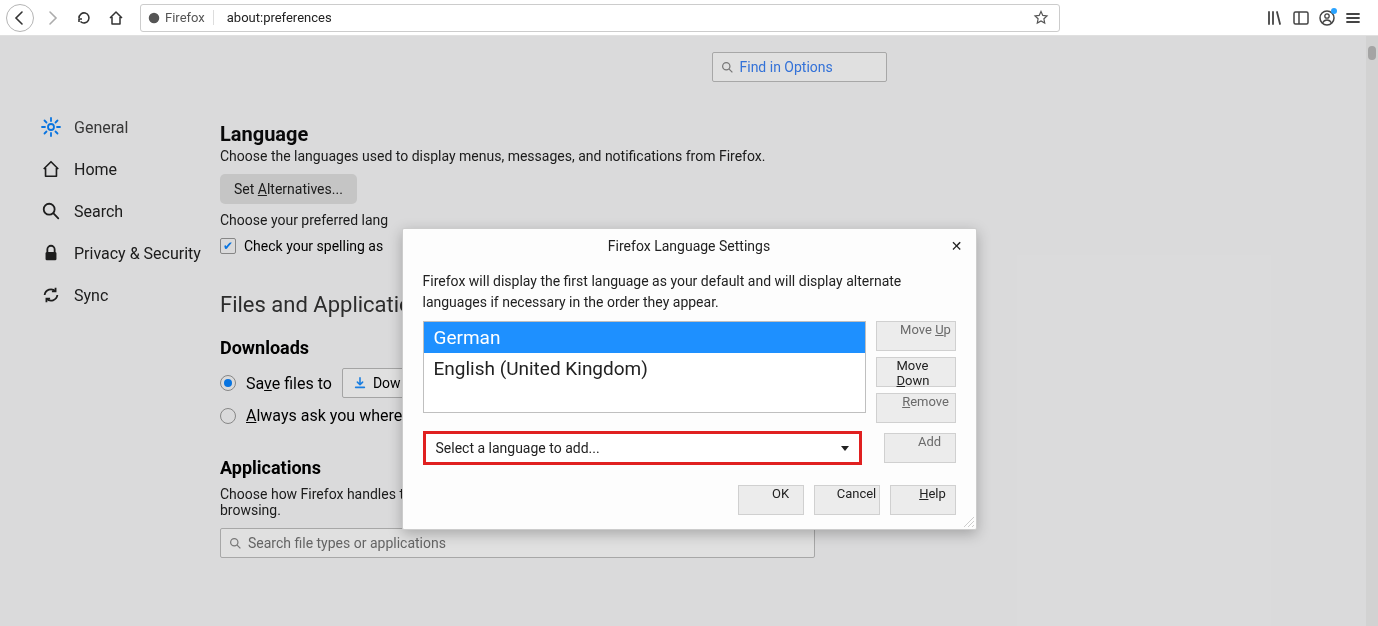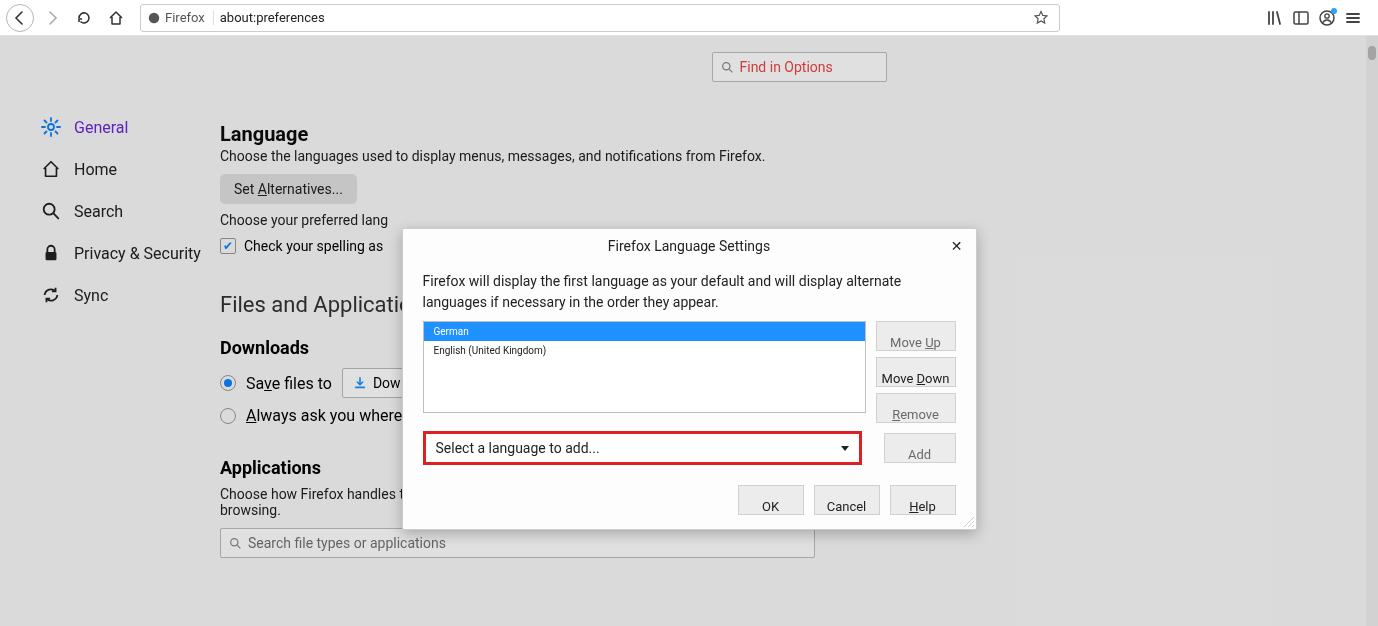--- a/index.html
+++ b/index.html
@@ -4,38 +4,38 @@
 <style>
 * { margin: 0; padding: 0; box-sizing: border-box; font-family: -apple-system, BlinkMacSystemFont, "Segoe UI", Roboto, sans-serif; }
 body { width: 1378px; height: 626px; background: #f9f9fa; overflow: hidden; position: relative; }
 
 
 .toolbar { height: 36px; background: #fff; border-bottom: 1px solid #e0e0e0; display: flex; align-items: center; padding: 0 6px; gap: 4px; }
 .nav-btn { width: 28px; height: 28px; display: flex; align-items: center; justify-content: center; border-radius: 4px; cursor: pointer; }
 .nav-btn.circled { border: 1px solid #b5b5b5; border-radius: 50%; }
 .nav-btn svg { width: 16px; height: 16px; }
 .nav-btn.disabled { opacity: .4; }
-.url-bar { flex: 0 0 920px; height: 28px; margin-left: 6px; border: 1px solid #ccc; border-radius: 3px; display: flex; align-items: center; padding: 0 6px; gap: 6px; background: #fff; }
+.url-bar { flex: 0 0 920px; height: 28px; margin-left: 6px; border: 1px solid #ccc; border-radius: 3px; display: flex; align-items: center; padding: 0 6px; gap: 13px; background: #fff; }
 .identity { display: flex; align-items: center; gap: 4px; padding-right: 8px; border-right: 1px solid #ddd; font-size: 13px; color: #555; }
 .url-text { font-size: 13px; color: #222; }
 .spacer { flex: 1; }
 .star { margin-right: 4px; }
 .toolbar-right { margin-left: auto; display: flex; align-items: center; gap: 8px; padding-right: 10px; }
 
 
 .content { position: relative; display: flex; height: calc(626px - 36px); }
 .content::after { content:""; position:absolute; inset:0; background:rgba(0,0,0,0.12); pointer-events:none; z-index:4; }
 .sidebar { width: 220px; padding: 70px 0 0 0; }
 .category { display: flex; align-items: center; gap: 12px; padding: 10px 0 10px 40px; font-size: 16px; color: #222; cursor: pointer; }
-.category.selected { color: #6d28d9; }
+.category.selected { color: #404040; }
 .category .cat-icon { width: 22px; height: 22px; display: flex; align-items: center; justify-content: center; }
 
 .main { flex: 1; padding: 16px 0 0 0; position: relative; }
 .search-options-wrap { display:flex; justify-content:center; }
-.search-options { width: 175px; height: 30px; border: 1px solid #bfbfbf; border-radius: 2px; display: flex; align-items: center; padding: 0 8px; font-size: 14px; color: #ef4444; gap: 6px; background:#fff; }
+.search-options { width: 175px; height: 30px; border: 1px solid #bfbfbf; border-radius: 2px; display: flex; align-items: center; padding: 0 8px; font-size: 14px; color: #3b82f6; gap: 6px; background:#fff; }
 
 .section { margin: 40px 0 0 0; }
 .section-title { font-size: 20px; font-weight: 700; color: #0c0c0d; margin-bottom: 2px; }
 .section-desc { font-size: 14px; color: #222; margin-bottom: 10px; }
 .row { display: flex; align-items: center; gap: 10px; margin: 8px 0; }
 .dropdown { height: 30px; background: #e1e1e1; border: none; border-radius: 2px; padding: 0 28px 0 12px; font-size: 14px; color: #222; display: inline-flex; align-items: center; position: relative; }
 .dropdown::after { content: ""; position: absolute; right: 10px; top: 50%; transform: translateY(-50%); border-left: 4px solid transparent; border-right: 4px solid transparent; border-top: 5px solid #444; }
 .btn-flat { height: 30px; background: #e1e1e1; border: none; border-radius: 5px; padding: 0 14px; font-size: 14px; color: #222; display: inline-flex; align-items: center; }
 .check { display: flex; align-items: center; gap: 8px; font-size: 14px; }
 .checkbox { width: 16px; height: 16px; border: 1px solid #999; border-radius: 2px; display:inline-flex; align-items:center; justify-content:center; color:#0a84ff; font-size:12px; }
@@ -56,24 +56,24 @@
 
 
 .dialog-backdrop { position:absolute; inset:36px 0 0 0; z-index:5; display:flex; align-items:flex-start; justify-content:center; pointer-events:none;border-radius:13px; }
 .dialog { margin-top: 192px; width: 575px; background:#fdfdfd; border:1px solid #ccc; border-radius:2px; box-shadow:0 4px 14px rgba(0,0,0,.25); pointer-events:auto; position:relative; }
 .dialog-titlebar { display:flex; align-items:center; justify-content:center; height:34px; font-size:14px; color:#222; position:relative; }
 .dialog-close { position:absolute; right:8px; top:6px; width:22px; height:22px; display:flex; align-items:center; justify-content:center; cursor:pointer; font-size:14px; }
 .dialog-body { padding: 8px 20px 12px 20px; }
 .dialog-desc { font-size: 14px; color: #222; line-height:1.5; }
 .lang-area { display:flex; gap:10px; margin-top:8px; }
 .lang-list { flex:1; border:1px solid #bfbfbf; background:#fff; height:92px; overflow:hidden; }
-.lang-item { padding:4px 10px; font-size:10px; color:#222; }
+.lang-item { padding:4px 10px; font-size:19px; color:#222; }
 .lang-item.sel { background:#1e90ff; color:#fff; }
 .side-btns { width:80px; display:flex; flex-direction:column; gap:6px; }
-.dlg-btn { height:30px; background:#ececec; border:1px solid #d0d0d0; font-size:13px; color:#6a6a6a; display:flex; align-items:flex-end; justify-content:center; cursor:pointer; }
+.dlg-btn { height:30px; background:#ececec; border:1px solid #d0d0d0; font-size:13px; color:#6a6a6a; display:flex; align-items:flex-start; justify-content:center; cursor:pointer;padding-left:20px; }
 .dlg-btn.enabled { color:#222; }
 .add-row { display:flex; gap:22px; margin-top:8px; align-items:center; }
 .add-select { flex:1; height:34px; border:3px solid #e02020; display:flex; align-items:center; justify-content:space-between; padding:0 10px; font-size:14px; color:#222; background:#fff; }
 .add-select .caret { border-left:4px solid transparent; border-right:4px solid transparent; border-top:5px solid #222; }
 .add-btn { width:72px; }
 .dialog-footer { display:flex; justify-content:flex-end; gap:10px; padding: 8px 20px 14px 20px; }
 .resize-grip { position:absolute; right:2px; bottom:2px; width:12px; height:12px; opacity:.4; }
 
 svg { display:block; }
 </style>

